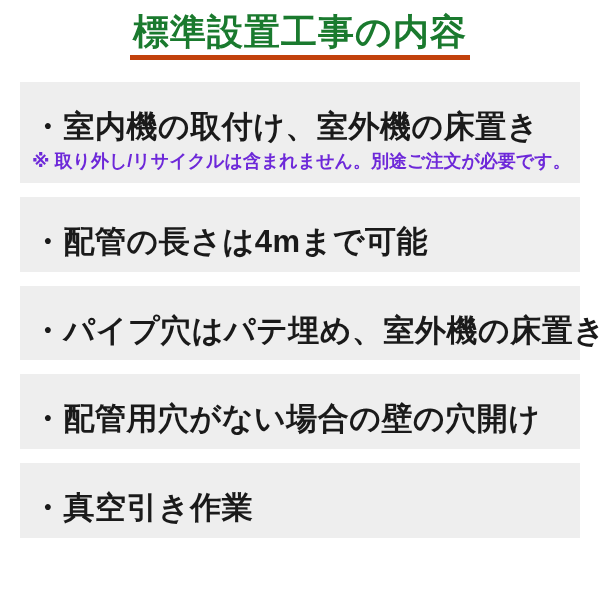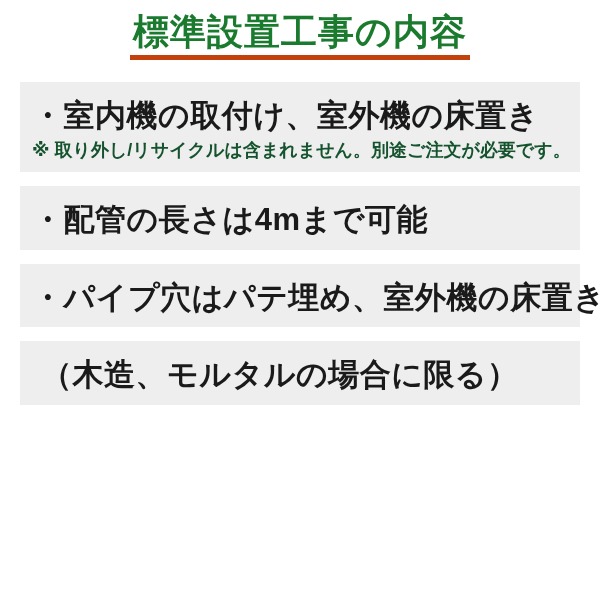--- a/index.html
+++ b/index.html
@@ -31,37 +31,37 @@
     letter-spacing: 1px;
     padding: 0 3px 3px 3px;
     border-bottom: 5px solid #c2410c;
   }
   .items {
     margin-top: 22px;
   }
   .item {
     background: #eeeeee;
     margin-bottom: 14px;
-    padding: 14px 12px 9px 12px;
+    padding: 25px 12px 9px 12px;
     color: #1a1a1a;
   }
   .item-text {
     font-size: 31px;
     font-weight: bold;
     line-height: 1.32;
     letter-spacing: 0.5px;
     white-space: nowrap;
   }
   .item-text.second-line {
     padding-left: 9px;
   }
   .item-note {
     font-size: 18px;
     font-weight: bold;
-    color: #14532d;
+    color: #6d28d9;
     line-height: 1.3;
     margin-top: 2px;
     white-space: nowrap;
   }
 </style>
 </head>
 <body>
 
 <div class="container">
 
@@ -79,18 +79,21 @@
     <div class="item">
       <div class="item-text">・配管の長さは4mまで可能</div>
     </div>
 
 
     <div class="item">
       <div class="item-text">・パイプ穴はパテ埋め、室外機の床置き</div>
     </div>
 
     <div class="item">
-      <div class="item-text second-line">（木造、モルタルの場合に限る）</div>
+      <div class="item-text">・配管用穴がない場合の壁の穴開け</div>
     </div>
 
+    <div class="item">
+      <div class="item-text">・真空引き作業</div>
+    </div>
 
   </div>
 </div>
 
 </body></html>

